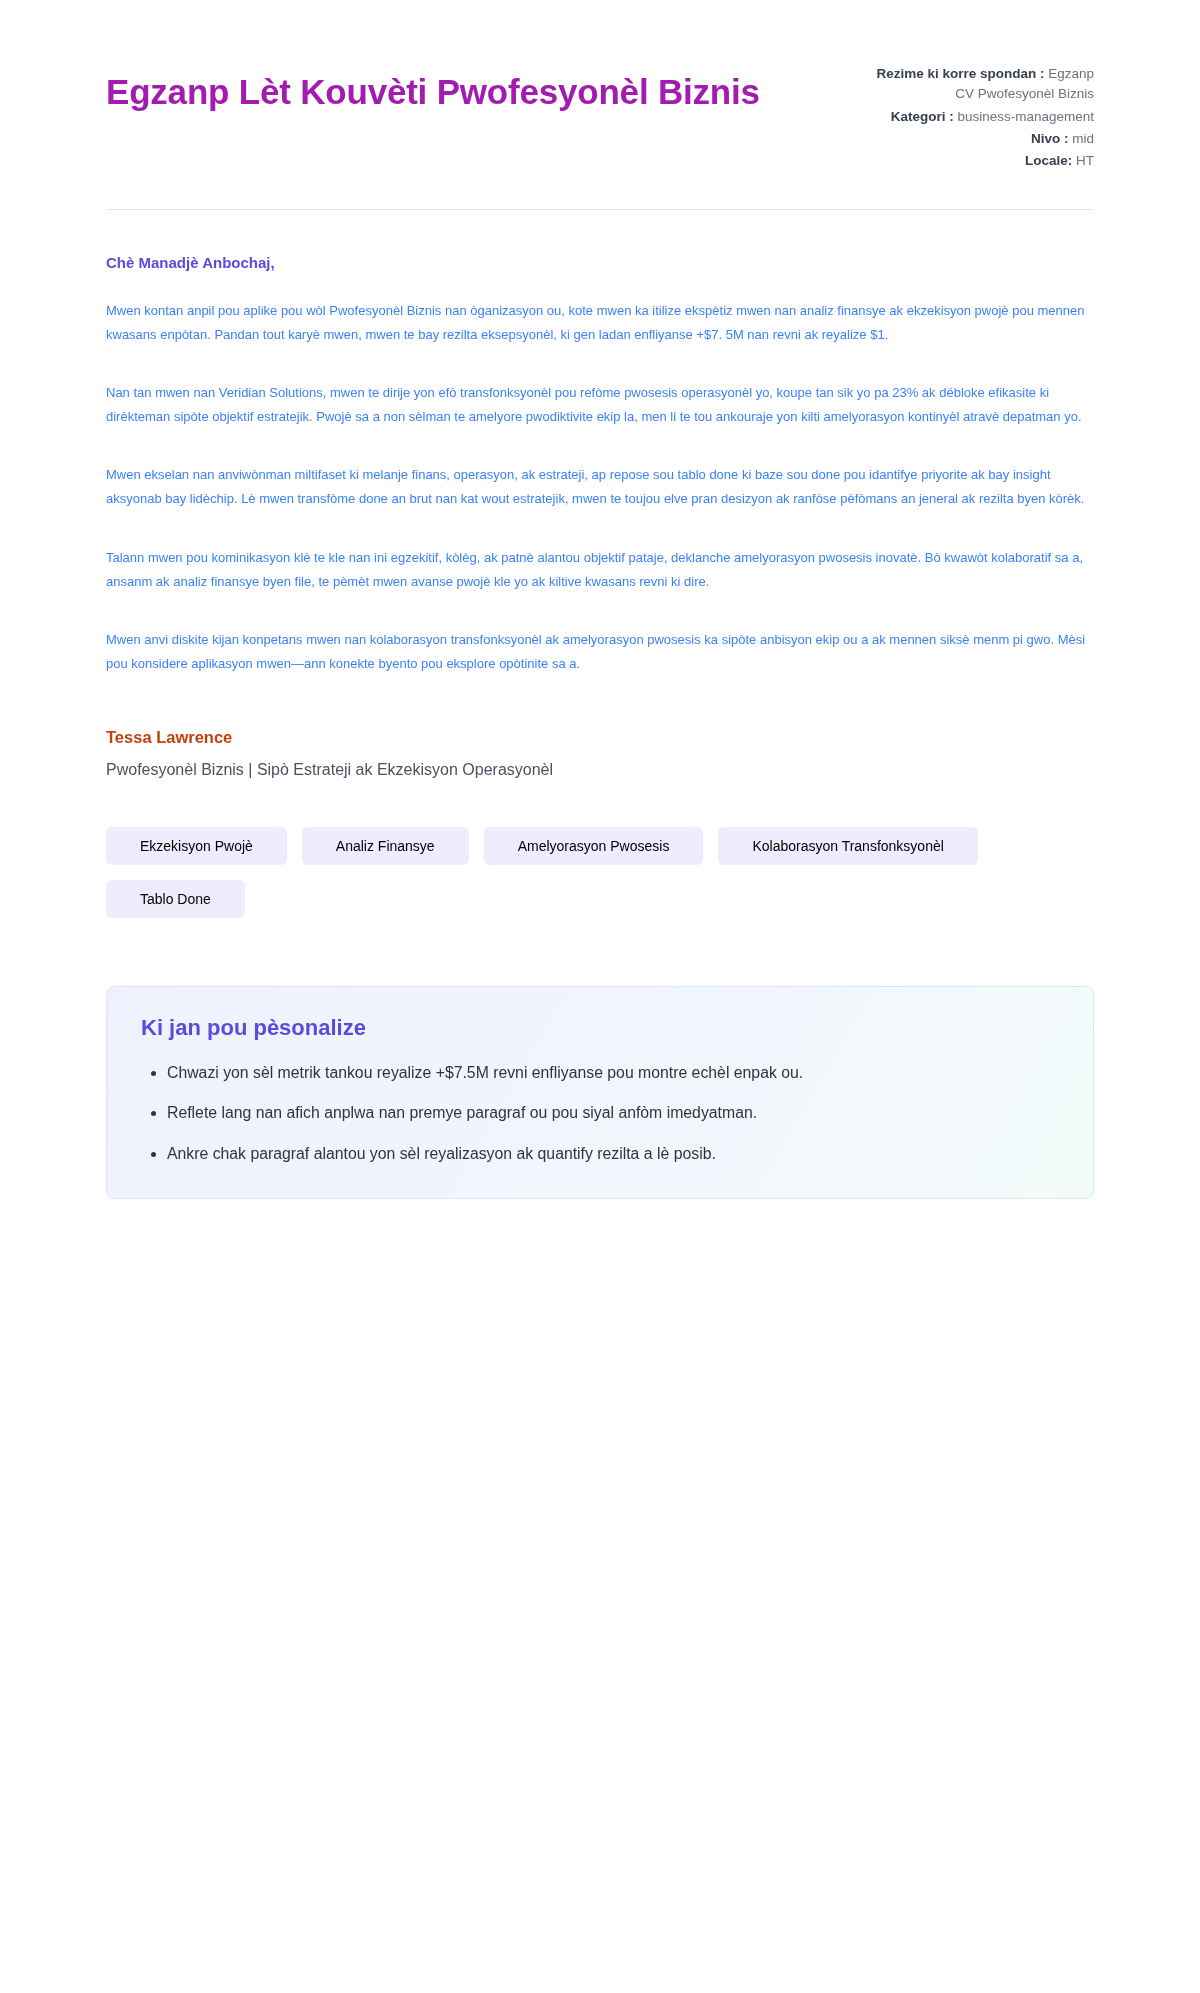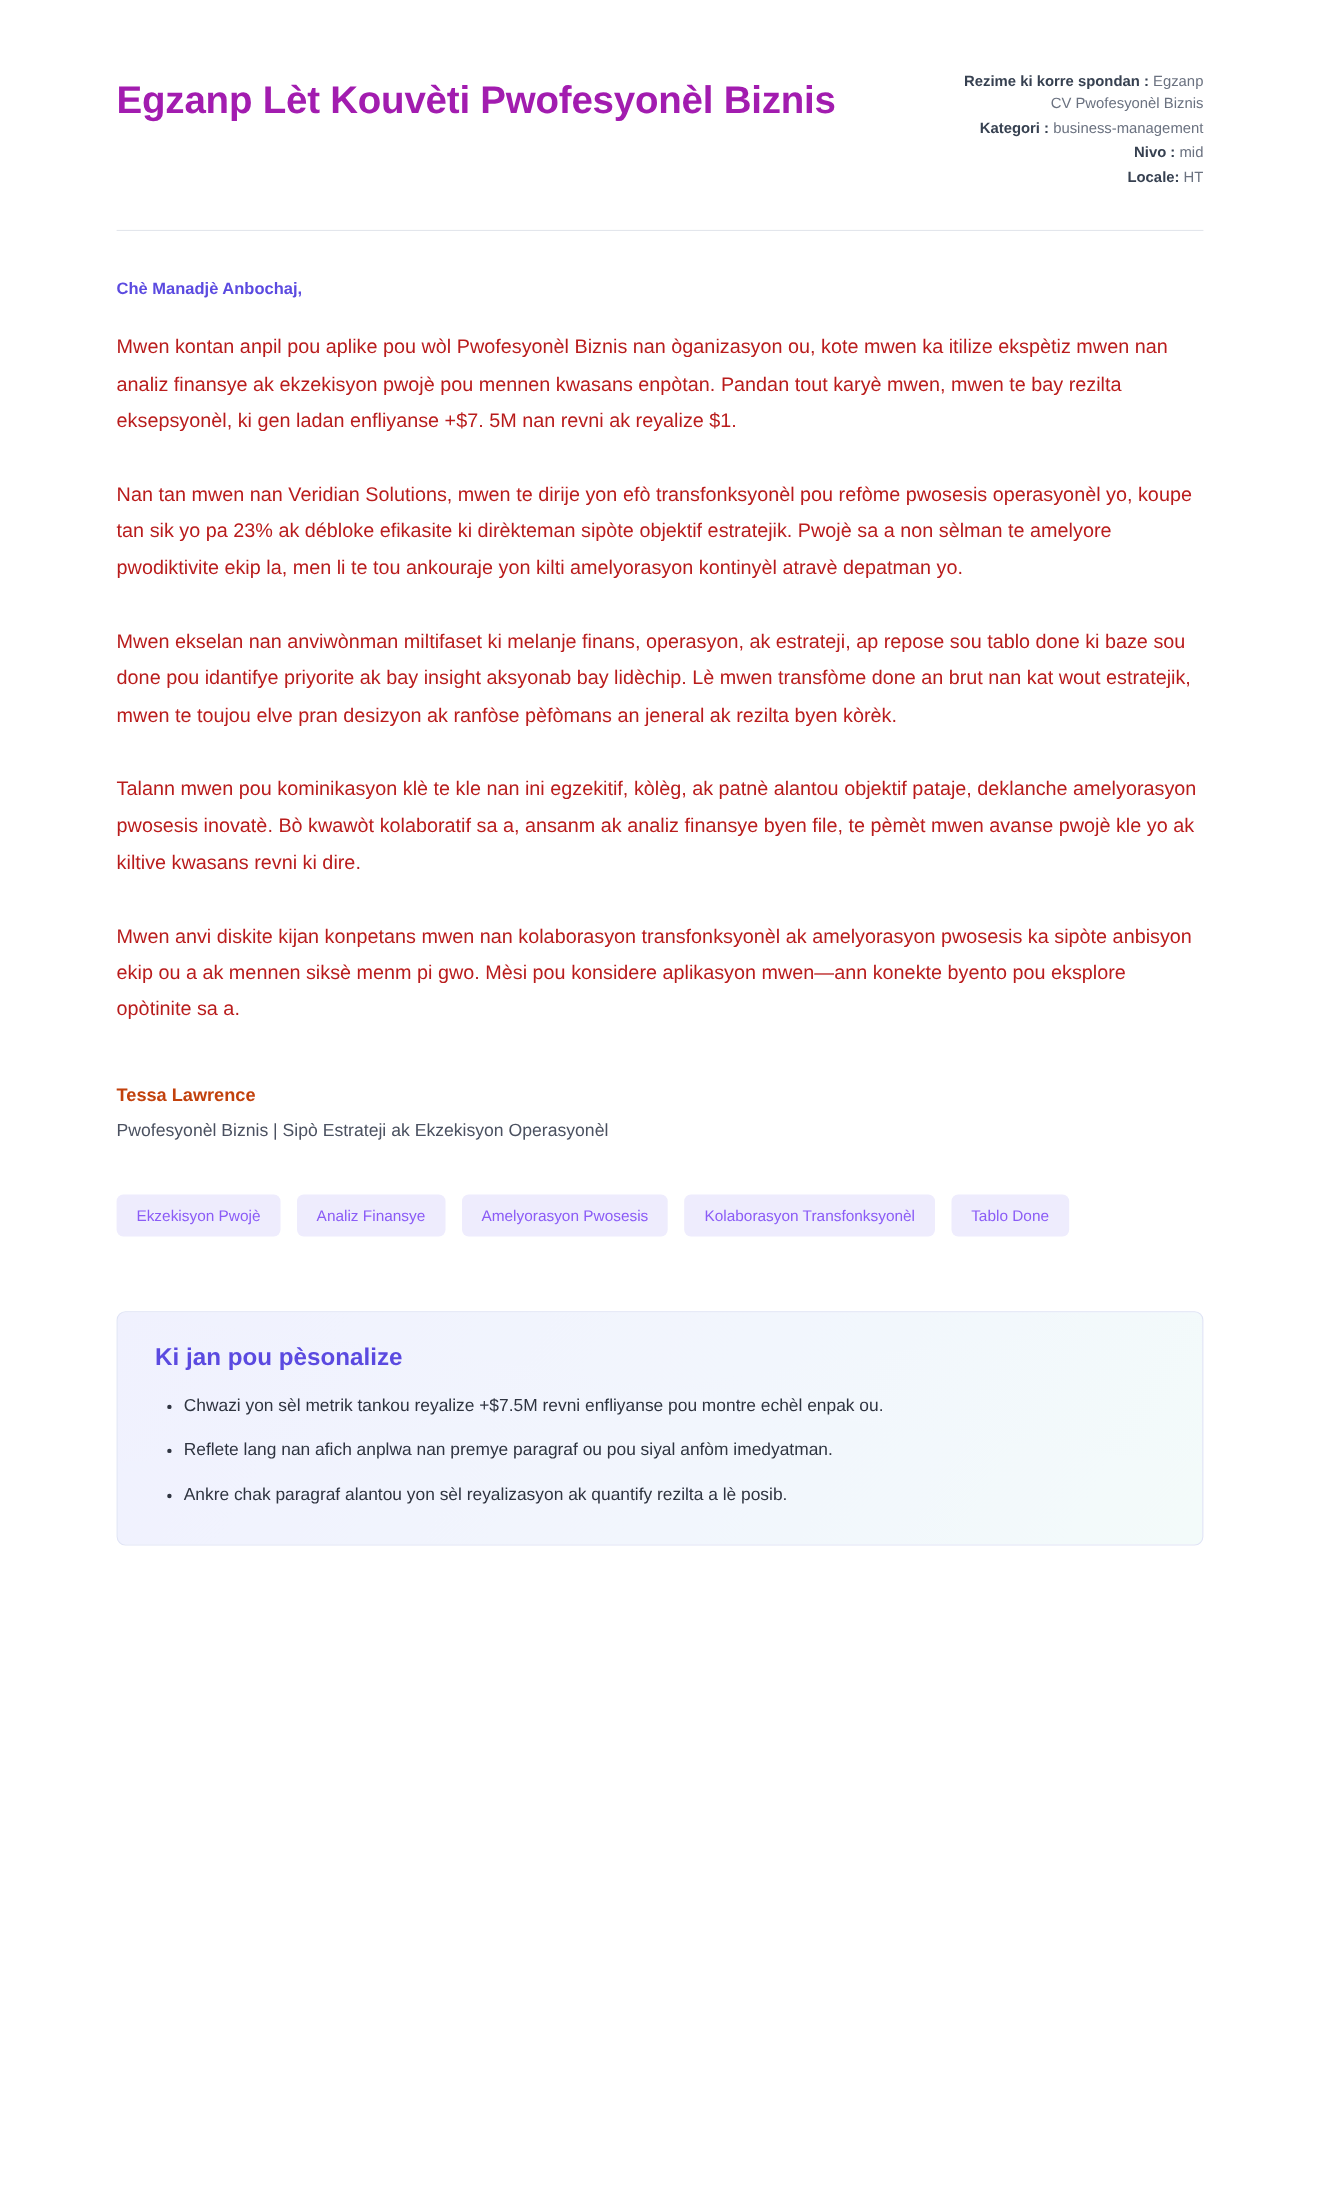--- a/index.html
+++ b/index.html
@@ -61,23 +61,23 @@
     margin: 36px 0 0 0;
   }
   .body-wrap { padding-top: 44px; }
   .salutation {
     font-size: 15px;
     font-weight: bold;
     color: #5b4ae0;
     margin: 0 0 28px 0;
   }
   p.para {
-    font-size: 18px;
+    font-size: 13px;
     line-height: 1.85;
-    color: #b91c1c;
+    color: #3b82f6;
     margin: 0 0 34px 0;
   }
   .signature-block { margin-top: 52px; }
   .sig-name {
     font-size: 16.5px;
     font-weight: bold;
     color: #c2410c;
     margin: 0 0 14px 0;
   }
   .sig-role {
@@ -86,24 +86,24 @@
     margin: 0;
   }
   .tags {
     display: flex;
     flex-wrap: wrap;
     gap: 15px;
     margin-top: 48px;
   }
   .tag {
     background: #eeecfd;
-    color: #8b5cf6;
+    color: #000000;
     font-size: 14px;
     border-radius: 6px;
-    padding: 11px 18px;
+    padding: 11px 34px;
     white-space: nowrap;
   }
   .tips {
     margin-top: 68px;
     background: linear-gradient(120deg, #f0f1fe 0%, #f2f6fd 55%, #f3fbfa 100%);
     border: 1px solid #dfe3f5;
     border-radius: 8px;
     padding: 28px 34px 30px 34px;
   }
   .tips-title {

